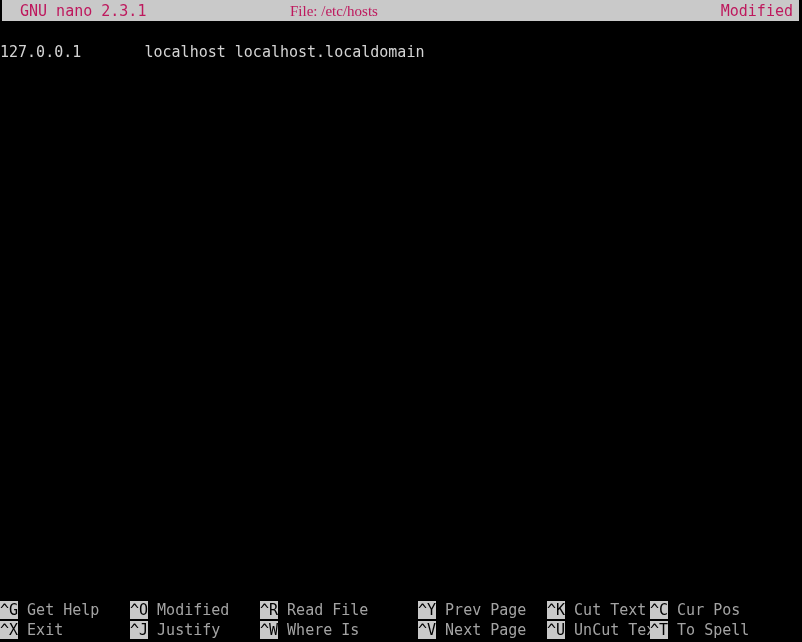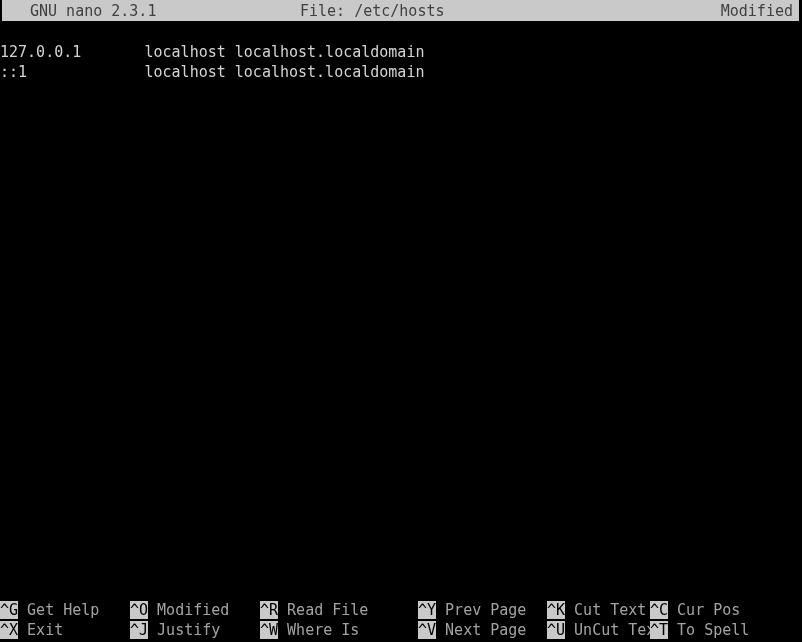--- a/index.html
+++ b/index.html
@@ -43,26 +43,25 @@
     height: 21px;
     background: #c9c9c9;
     color: #000000;
   }
   .tb-text {
     position: absolute;
     top: 2px;
     height: 18px;
     line-height: 18px;
     white-space: pre;
-    color: #404040;
+    color: #be185d;
     font-size: 15px;
-    margin-left: 10px;
   }
   .tb-version { left: 18px; }
-  .tb-file    { left: 288px; }
+  .tb-file    { left: 288px; font-family: Liberation Serif, serif; }
   .tb-mod     { right: 6px; }
 
   
   .editor {
     position: absolute;
     left: 0;
     top: 22px;
     width: 802px;
     height: 572px;
     background: #000000;
@@ -135,21 +134,20 @@
   <div class="titlebar">
     <div class="titlebar-inner">
       <span class="tb-text tb-version">GNU nano 2.3.1</span>
       <span class="tb-text tb-file">File: /etc/hosts</span>
       <span class="tb-text tb-mod">Modified</span>
     </div>
   </div>
 
   <div class="editor">
     <div class="line line-0">127.0.0.1       localhost localhost.localdomain</div>
-    <div class="line line-1">::1             localhost localhost.localdomain</div>
   </div>
 
   <div class="shortcuts">
 
     <div class="sc-row sc-row-0">
       <span class="sc-item col-0"><span class="sc-key">^G</span><span class="sc-label"> Get Help</span></span>
 
       <span class="sc-item col-13"><span class="sc-key">^O</span><span class="sc-label"> Modified</span></span>
 
       <span class="sc-item col-26"><span class="sc-key">^R</span><span class="sc-label"> Read File</span></span>

